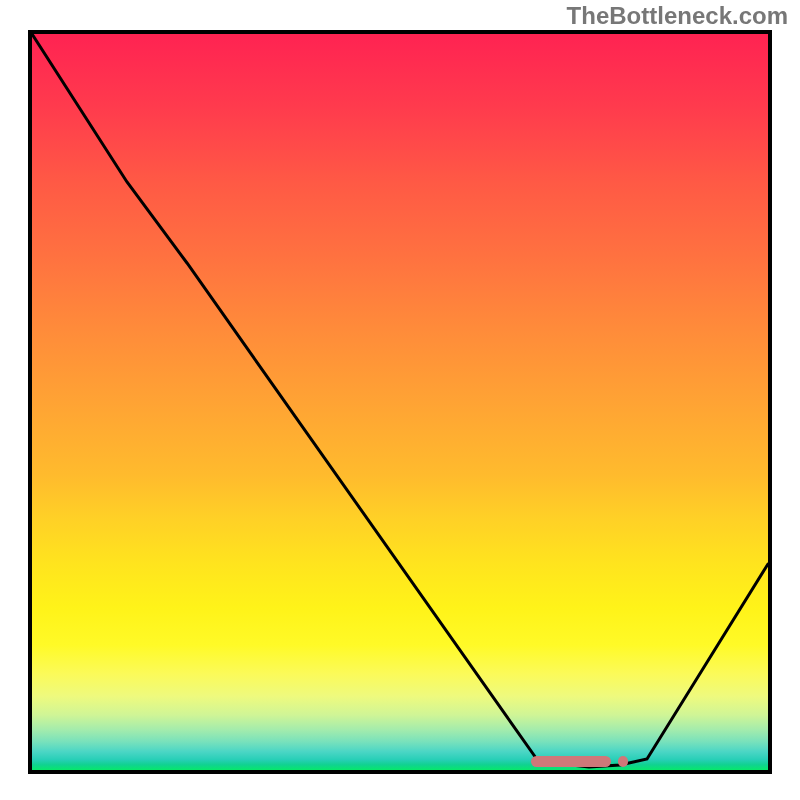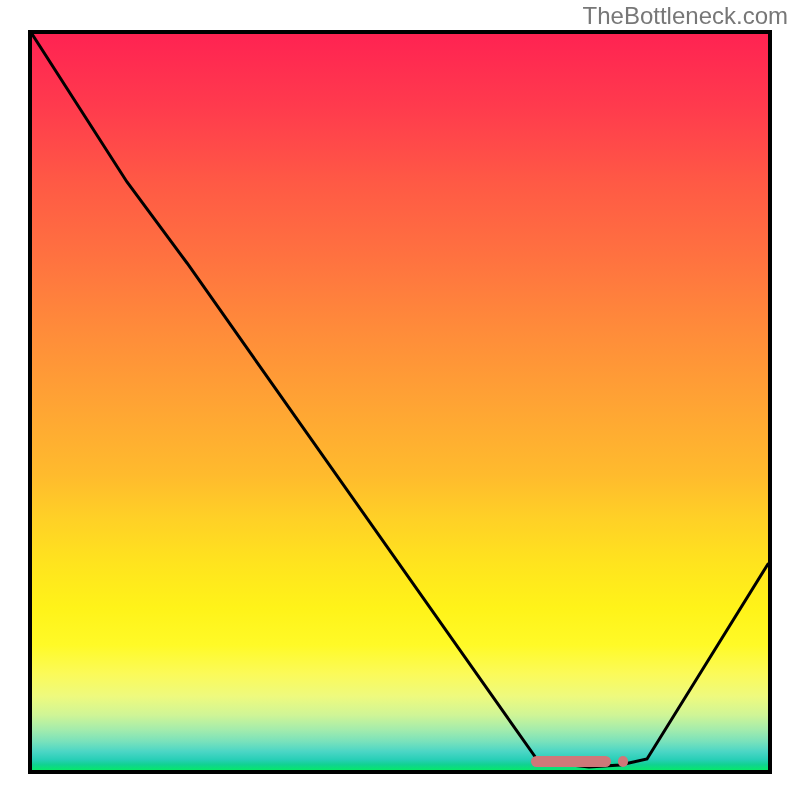--- a/index.html
+++ b/index.html
@@ -16,21 +16,21 @@
     position: relative;
     width: 800px;
     height: 800px;
   }
 
   .watermark {
     position: absolute;
     top: 2px;
     right: 12px;
     font-size: 24px;
-    font-weight: normal;
+    font-weight: bold;
     color: #777777;
     letter-spacing: 0px;
     pointer-events: none;
     user-select: none;
   }
 
   .frame {
     position: absolute;
     left: 28px;
     top: 30px;

